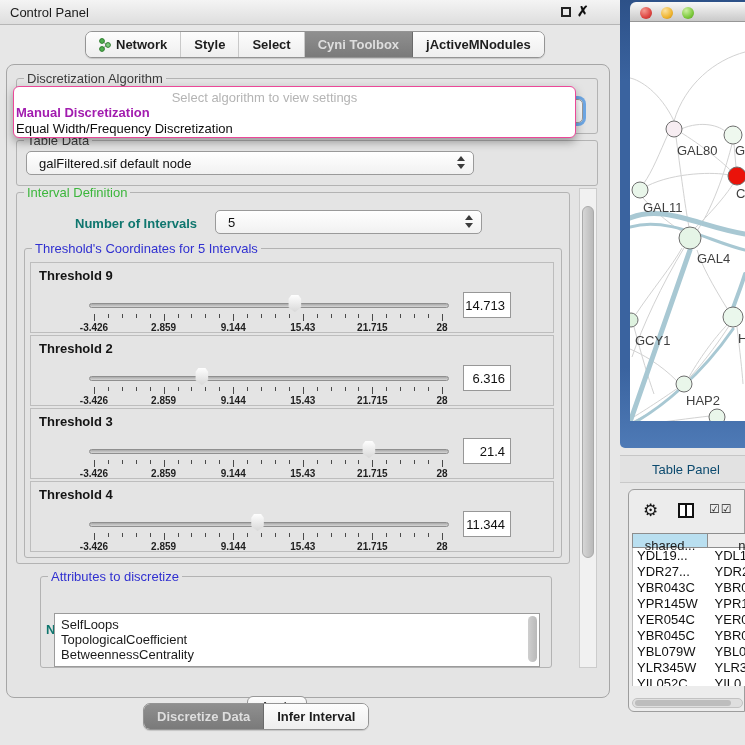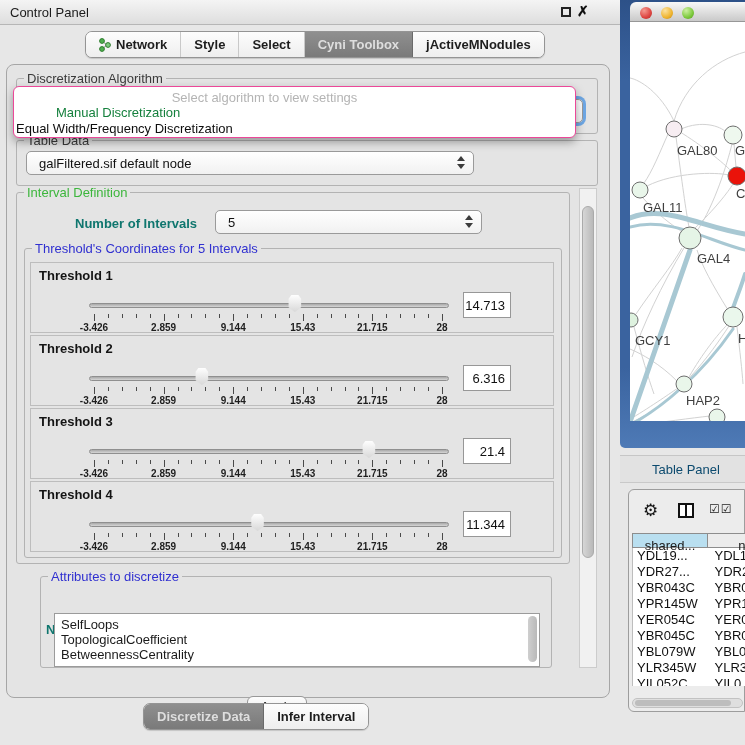--- a/index.html
+++ b/index.html
@@ -39,21 +39,21 @@
   .stepper .up { width:0; height:0; border-left:4px solid transparent; border-right:4px solid transparent;
     border-bottom:5px solid #3c3c3c; margin-bottom:3px; }
   .stepper .dn { width:0; height:0; border-left:4px solid transparent; border-right:4px solid transparent;
     border-top:5px solid #3c3c3c; }
   .focus-ring { box-shadow:0 0 0 3px #6ea7e4; }
 
   
   .algo-popup { position:absolute; left:13px; top:86px; width:563px; height:52px; background:#ffffff;
     border:1px solid #ec4899; border-radius:6px; box-shadow:0 4px 10px rgba(0,0,0,.35); z-index:30; }
   .popup-hint { position:absolute; left:0; right:60px; top:3px; text-align:center; font-size:13px; color:#b4b4b4; }
-  .popup-opt1 { position:absolute; left:2px; top:18px; font-size:13px; font-weight:normal; color:#15803d;margin-left:40px; }
+  .popup-opt1 { position:absolute; left:2px; top:18px; font-size:13px; font-weight:bold; color:#a21caf; }
   .popup-opt2 { position:absolute; left:2px; top:34px; font-size:13px; color:#0d0d0d; }
 
   
   .thr-box { position:absolute; left:30px; width:524px; height:71px; background:#e4e4e4; border:1px solid #bdbdbd; }
   .thr-label { position:absolute; left:8px; top:5px; font-size:13px; font-weight:bold; color:#141414; }
   .track { position:absolute; left:58px; top:40px; width:360px; height:5px; border-radius:3px;
     background:linear-gradient(#a9a9a9,#d6d6d6); border:1px solid #8f8f8f; }
   .thumb { position:absolute; top:32px; width:15px; height:17px;
     background:linear-gradient(#fefefe,#d8d8d8);
     clip-path:polygon(50% 100%, 8% 72%, 8% 22%, 26% 0%, 74% 0%, 92% 22%, 92% 72%);
@@ -196,21 +196,21 @@
         <div class="up"></div>
         <div class="dn"></div>
       </div>
   </div>
 
   <div class="groupbox" style="left:24px; top:248px; width:538px; height:310px;">
     <span class="group-title gt-blue">Threshold's Coordinates for 5 Intervals</span>
   </div>
 
   <div class="thr-box" style="top:262px;">
-    <span class="thr-label">Threshold 1</span>
+    <span class="thr-label">Threshold 9</span>
     <div class="track"></div>
     <div class="thumb" style="left: 256.365px;"></div>
     <div class="ticks">
         <div class="tick major" style="left: 63px;"></div>
         <div class="tick" style="left: 76.92px;"></div>
         <div class="tick" style="left: 90.84px;"></div>
         <div class="tick" style="left: 104.76px;"></div>
         <div class="tick" style="left: 118.68px;"></div>
         <div class="tick major" style="left: 132.6px;"></div>
         <div class="tick" style="left: 146.52px;"></div>

